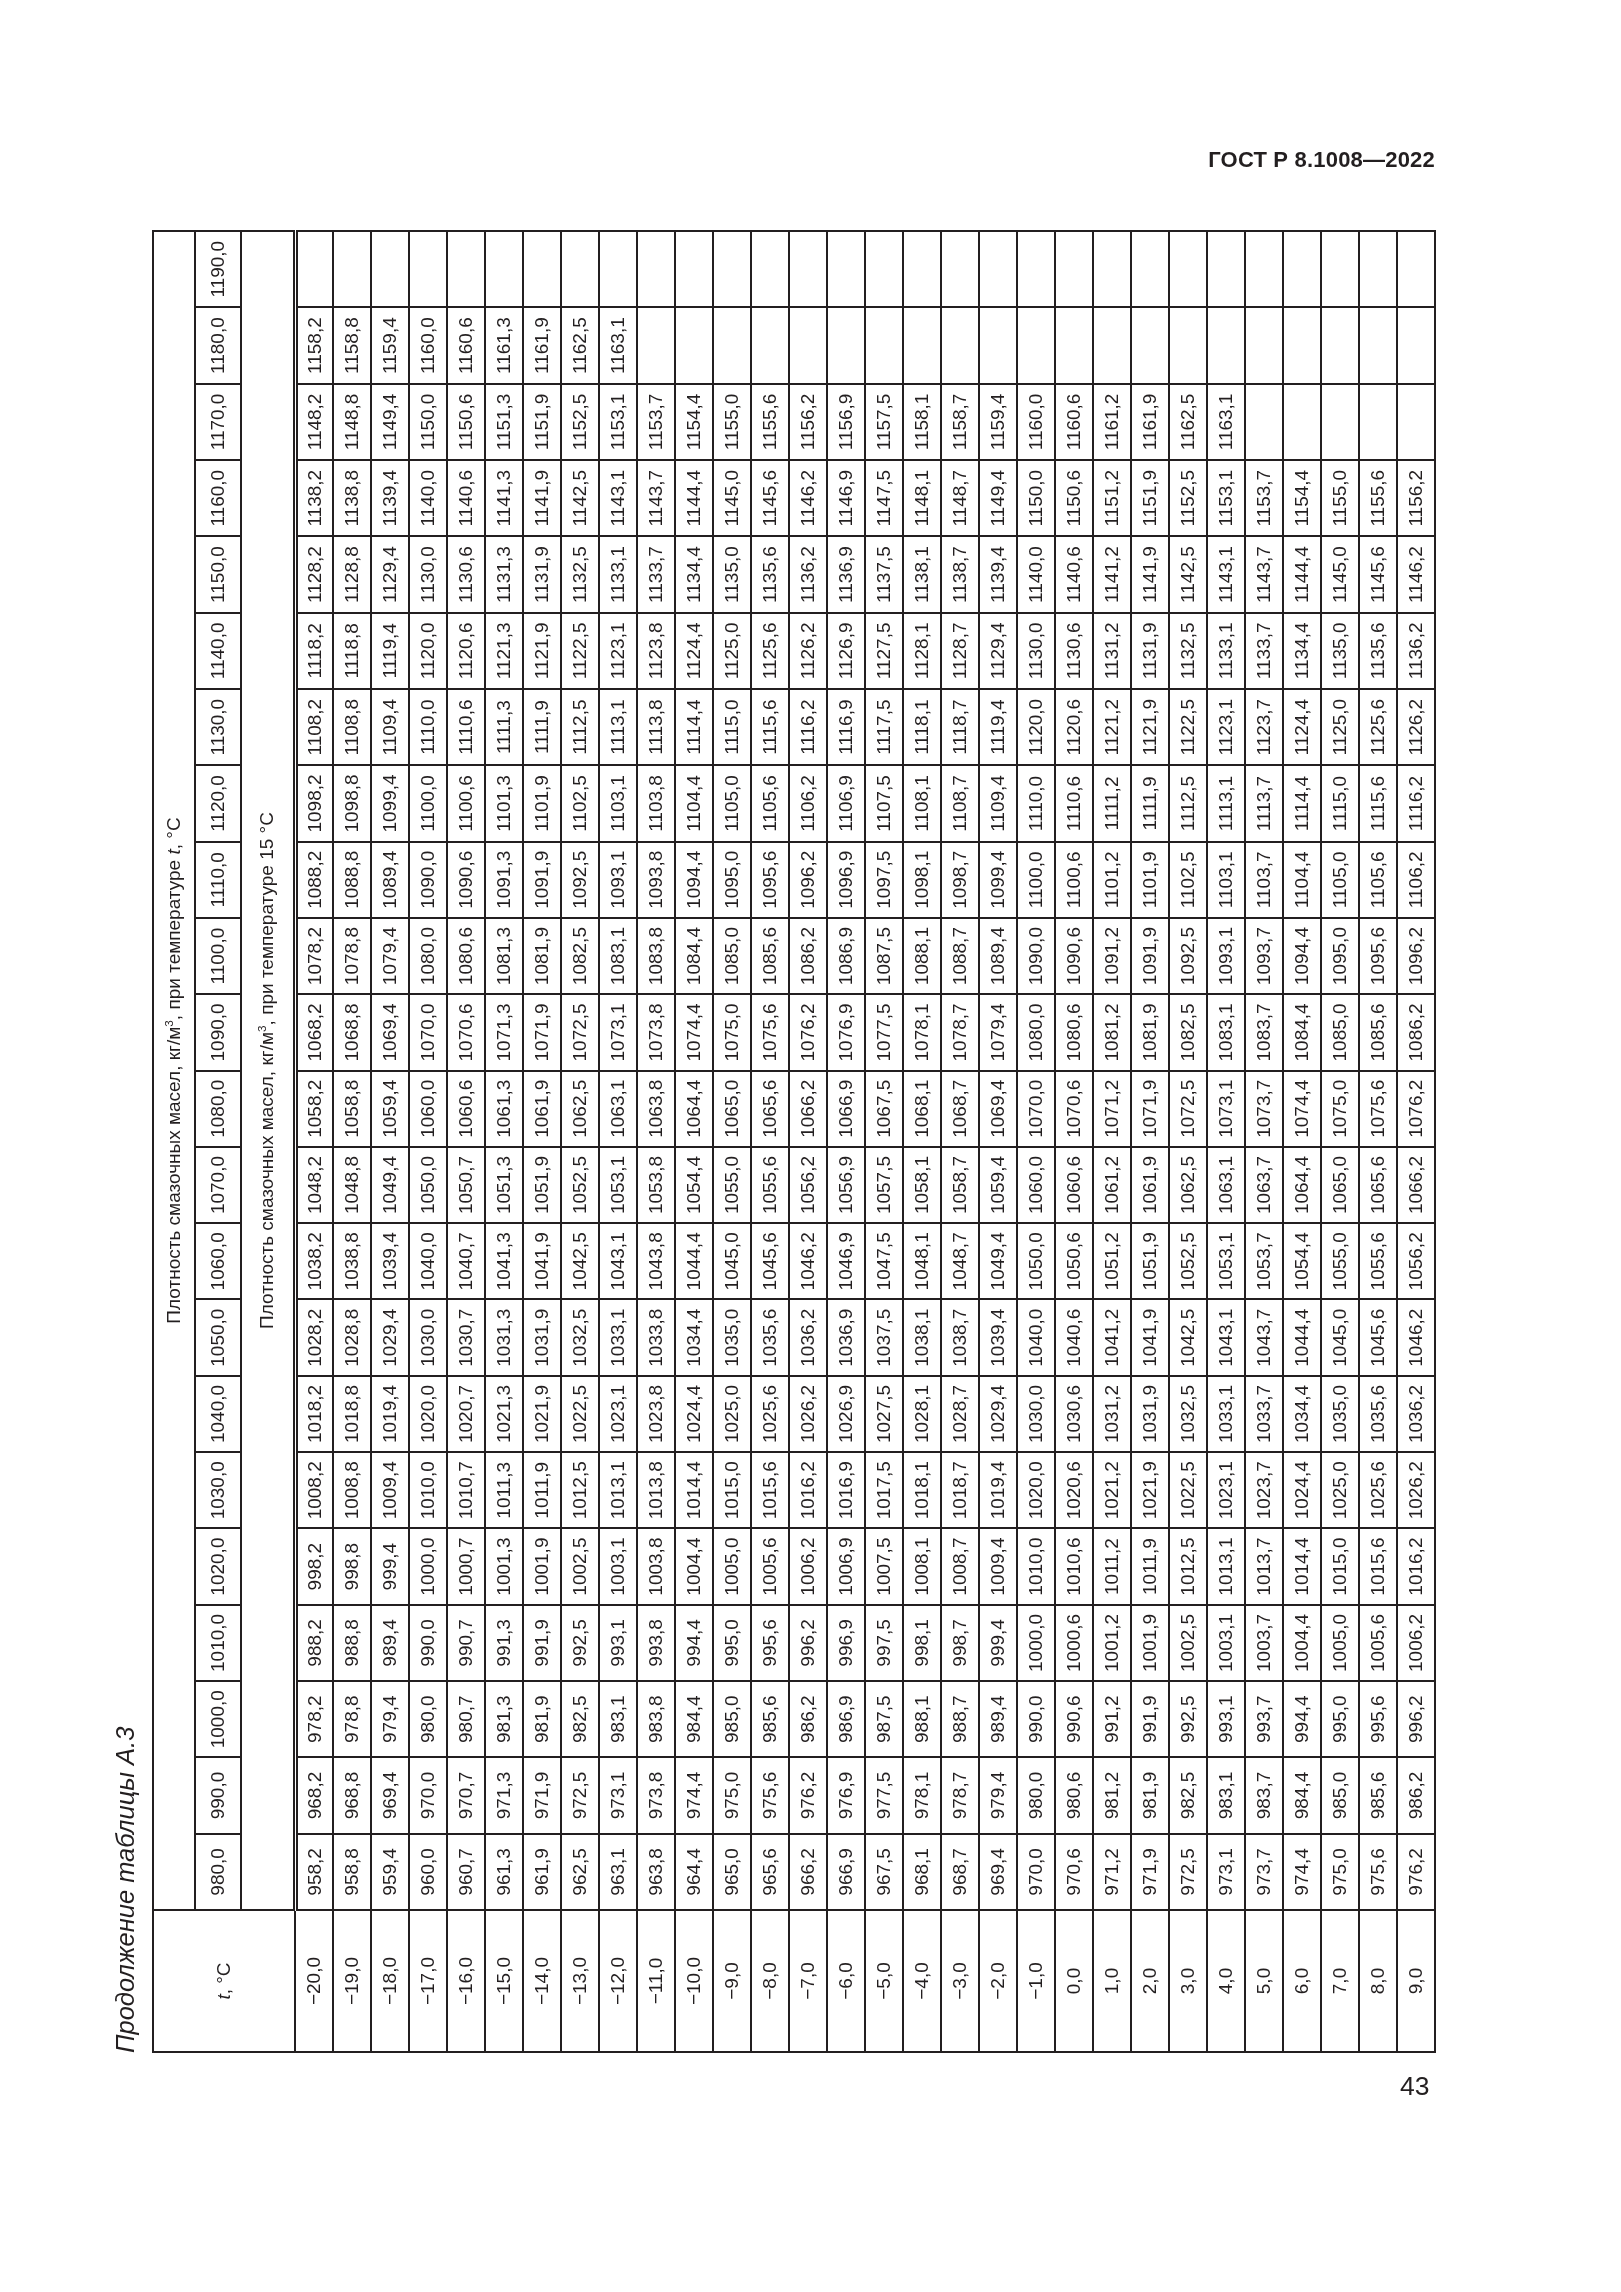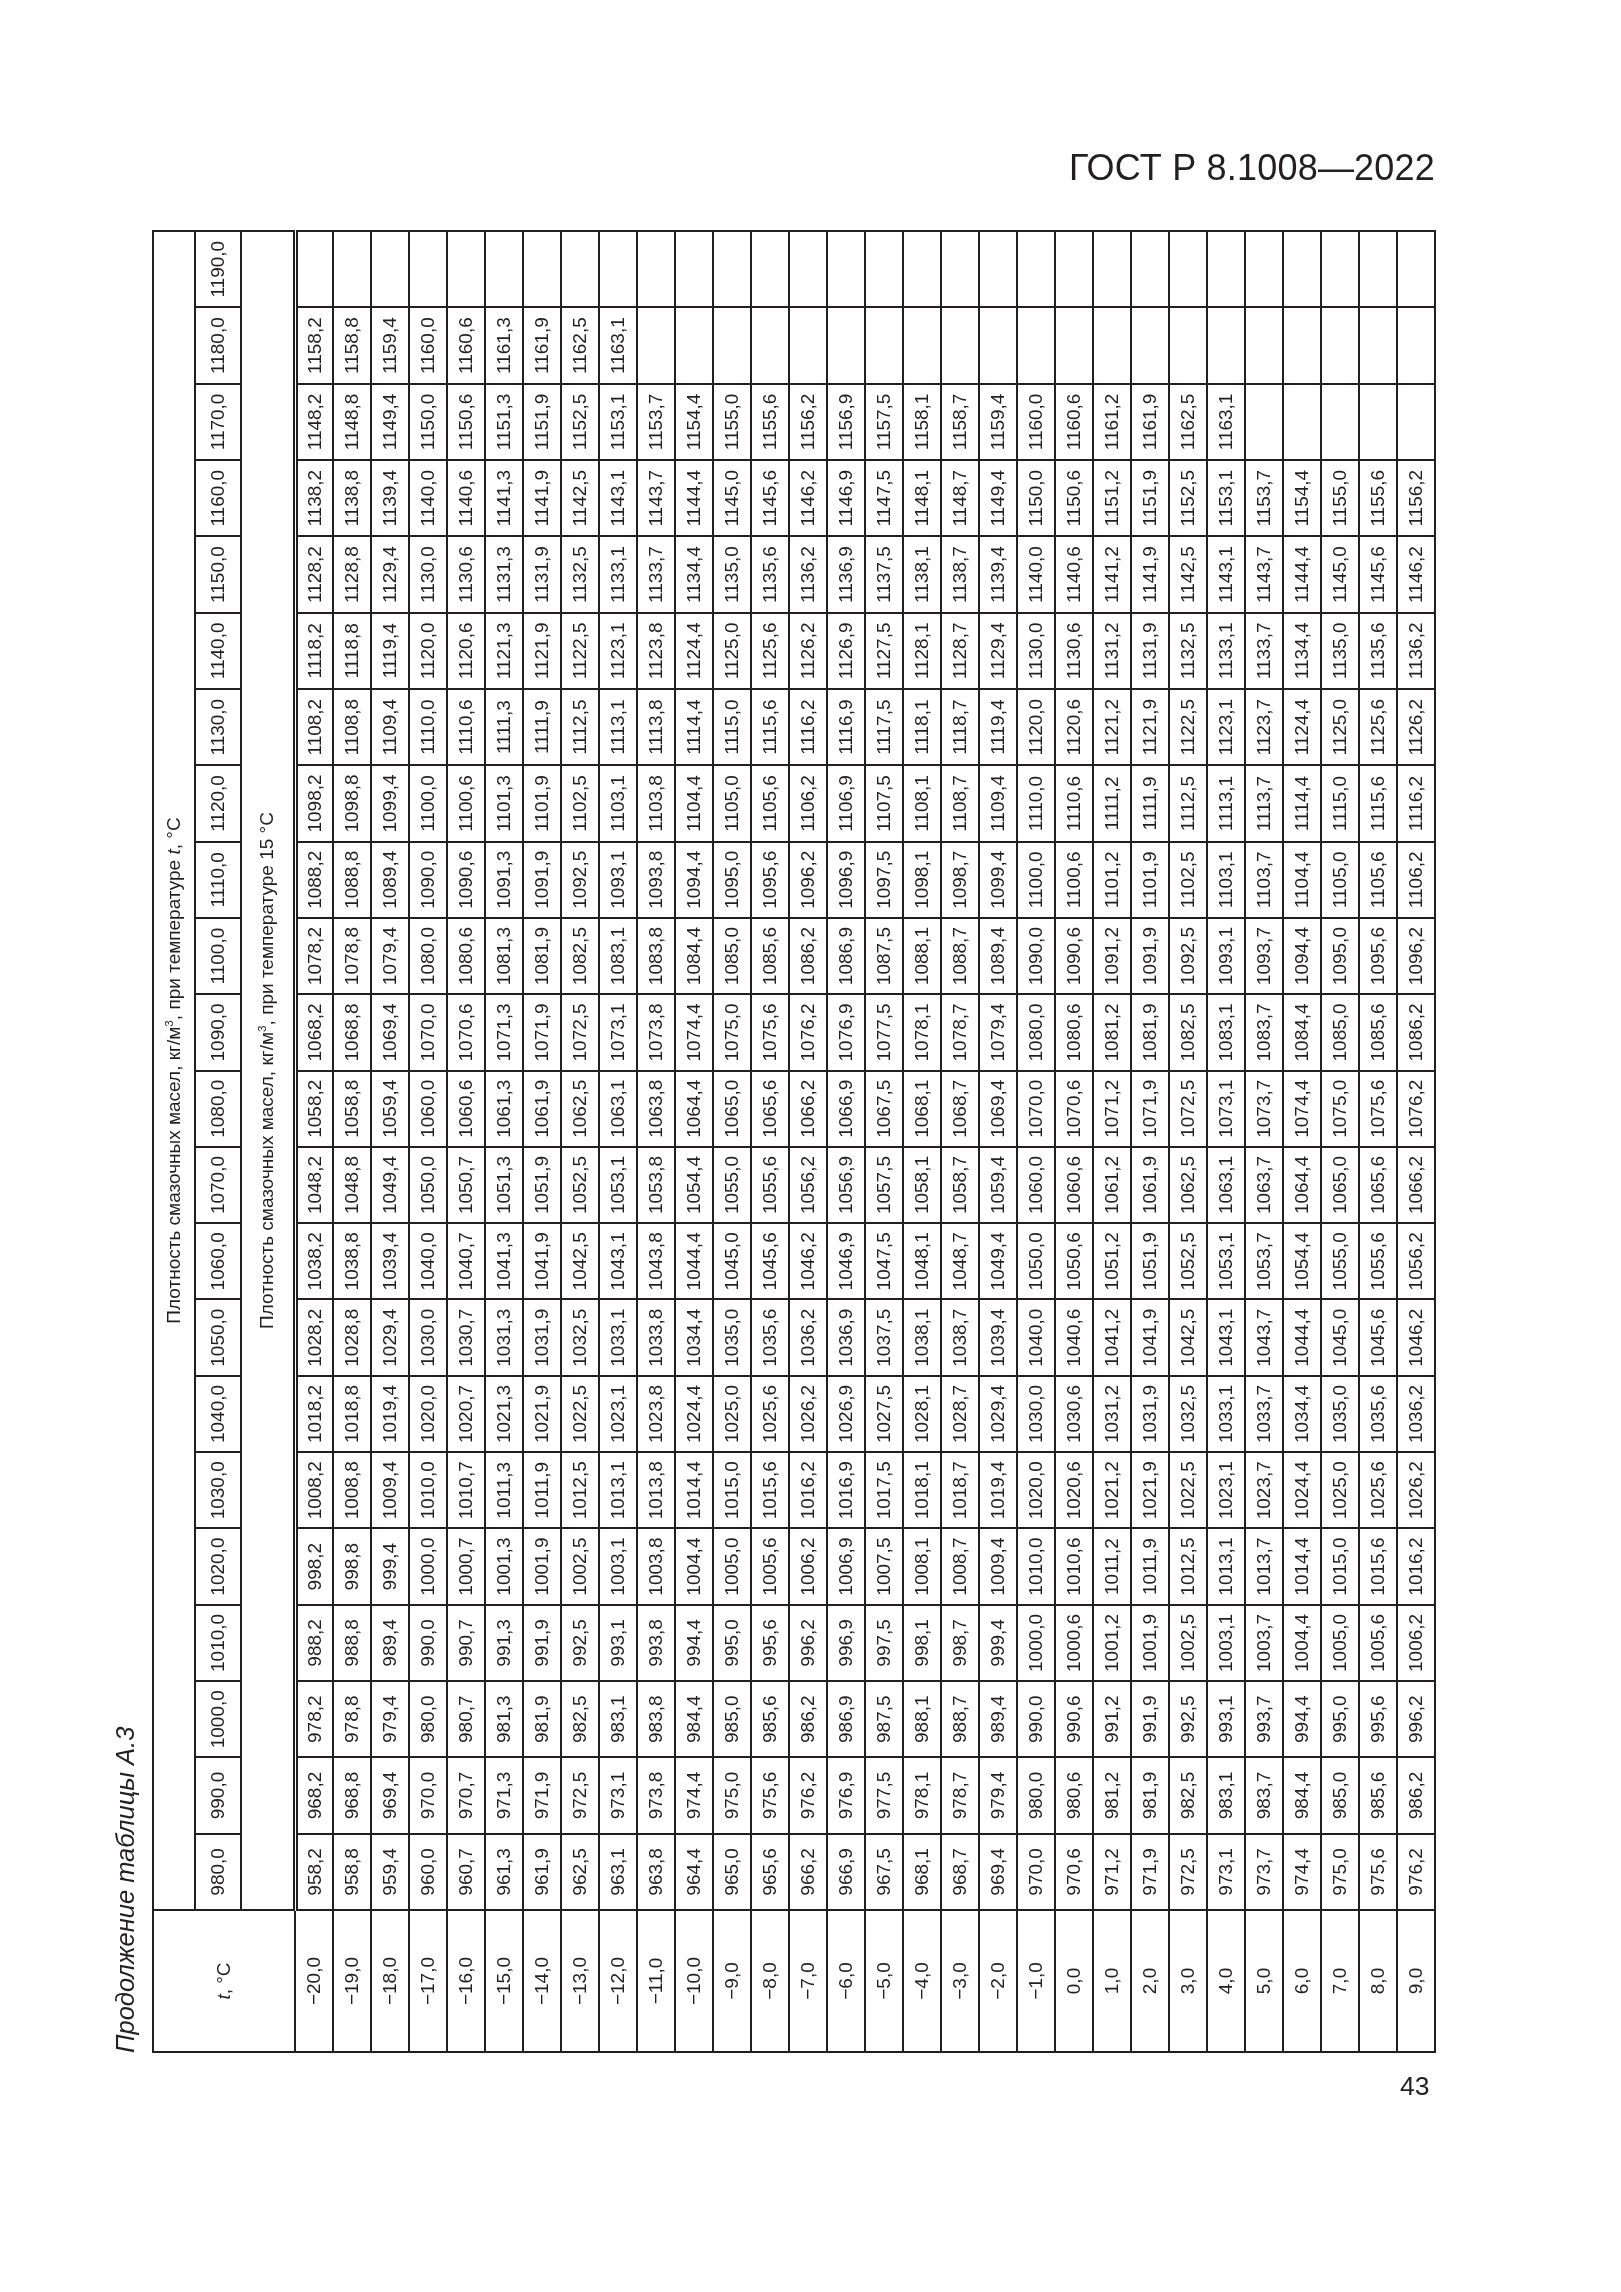--- a/index.html
+++ b/index.html
@@ -1,19 +1,19 @@
 <!DOCTYPE html>
 <html><head>
   <meta charset="utf-8">
   <style>
     html, body { margin: 0; padding: 0; background: #ffffff; }
     body { width: 1621px; height: 2293px; position: relative; overflow: hidden;
            font-family: "Liberation Sans", sans-serif; color: #231f20; }
-    .doc-header { position: absolute; top: 147px; right: 186px; font-weight: normal;
-                  font-size: 36px; letter-spacing: 0.2px; text-align: center; }
+    .doc-header { position: absolute; top: 147px; right: 186px; font-weight: bold;
+                  font-size: 22px; letter-spacing: 0.2px; text-align: center; }
     .page-number { position: absolute; top: 2071px; left: 1400px; font-size: 26.5px; text-align: center; }
     .caption { position: absolute; left: 111px; top: 2053px; transform-origin: 0 0;
                transform: rotate(-90deg); font-style: italic; font-size: 25.5px; white-space: nowrap; }
     .table-wrap { position: absolute; left: 152px; top: 2053px; width: 1823px; height: 1275px;
                   transform-origin: 0 0; transform: rotate(-90deg); }
     table { border-collapse: collapse; width: 1823px; height: 1275px; table-layout: fixed;
             font-size: 19px; }
     td, th { border: 2.5px solid #231f20; text-align: center; vertical-align: middle;
              font-weight: normal; padding: 0; white-space: nowrap; overflow: hidden; }
     th.tcol { width: 140px; }

